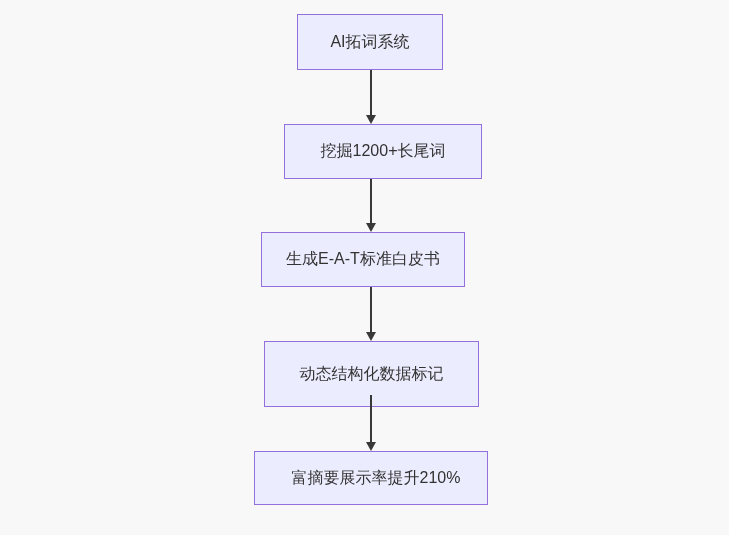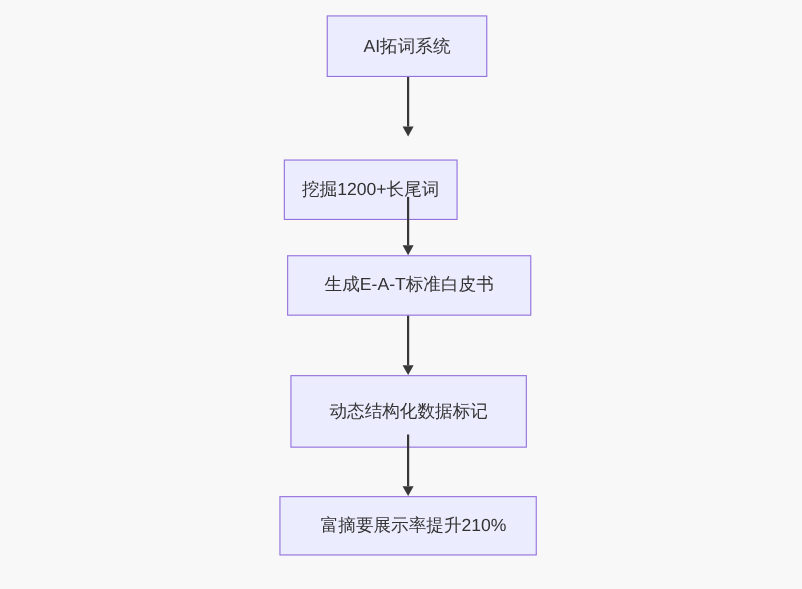--- a/index.html
+++ b/index.html
@@ -46,22 +46,22 @@
     background: var(--edge-color);
   }
   .edge .head {
     width: 0; height: 0;
     border-left: 5px solid transparent;
     border-right: 5px solid transparent;
     border-top: 9px solid var(--edge-color);
   }
   
   #node-0 { left: 297px; top: 14px;  width: 146px; height: 56px; }
-  #node-1 { left: 258px; top: 124px; width: 158px; height: 55px; margin-top: 21px; }
-  #node-2 { left: 261px; top: 232px; width: 222px; height: 55px; }
+  #node-1 { left: 284px; top: 124px; width: 198px; height: 55px; }
+  #node-2 { left: 261px; top: 232px; width: 204px; height: 55px; }
   #node-3 { left: 264px; top: 341px; width: 215px; height: 66px; }
   #node-4 { left: 254px; top: 451px; width: 234px; height: 54px; padding-left: 10px; }
   
   #edge-0 { left: 365px; top: 70px;  height: 54px; }
   #edge-1 { left: 365px; top: 179px; height: 53px; }
   #edge-2 { left: 365px; top: 287px; height: 54px; }
   #edge-3 { left: 365px; top: 395px; height: 56px; }
 </style>
 </head>
 <body>

